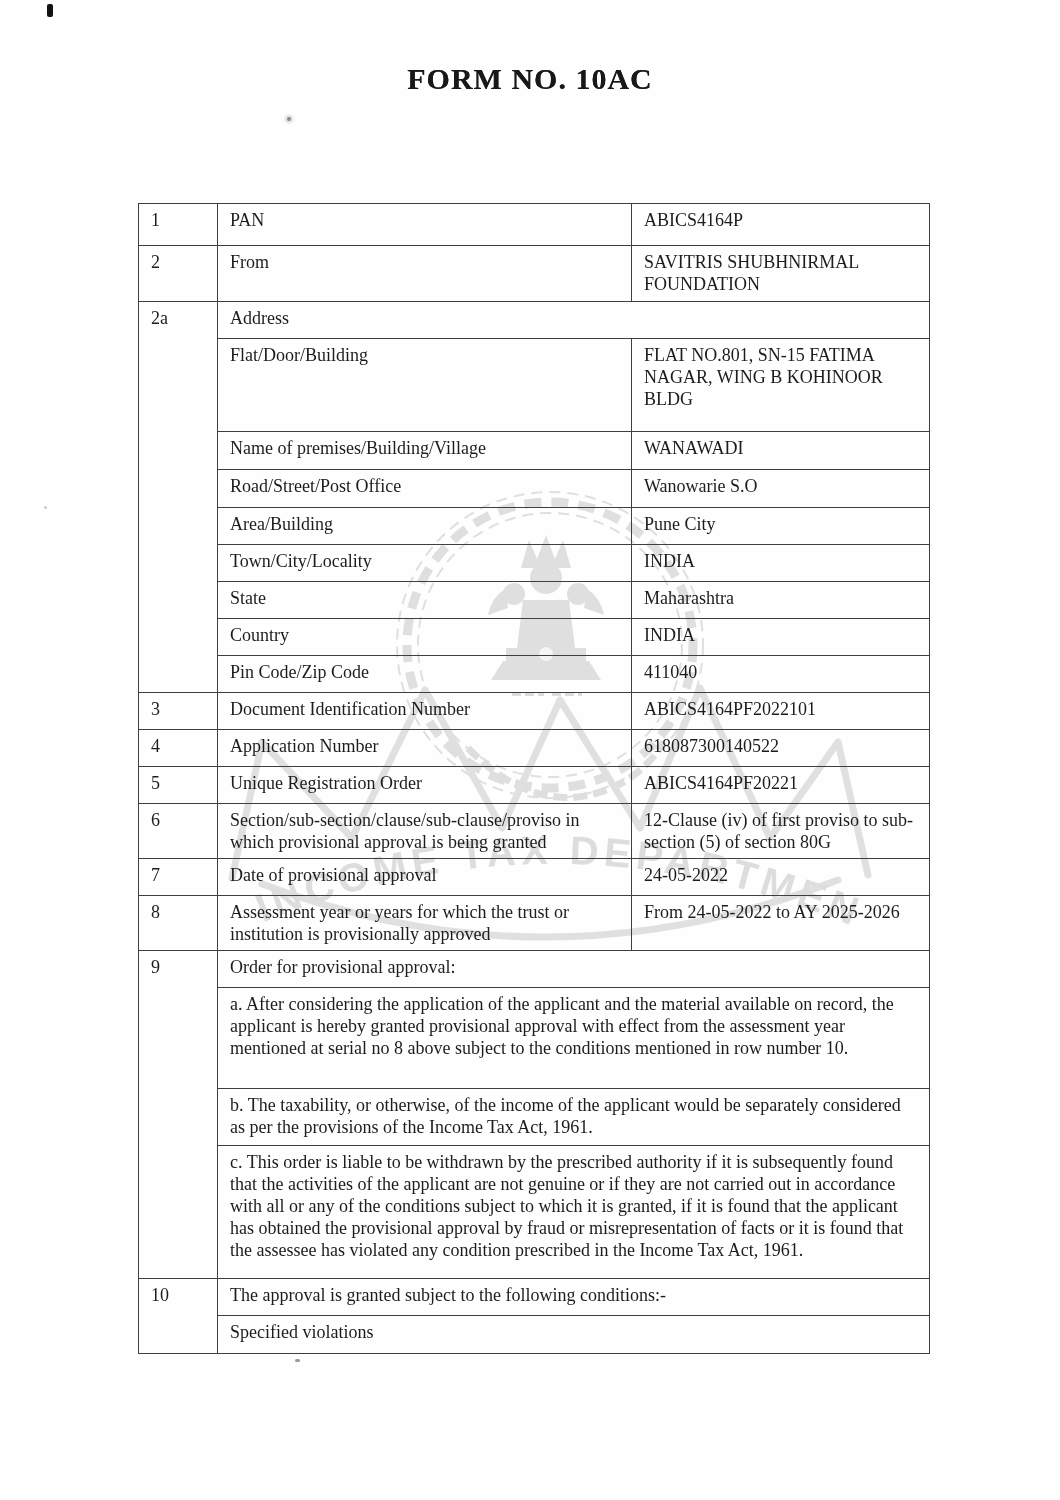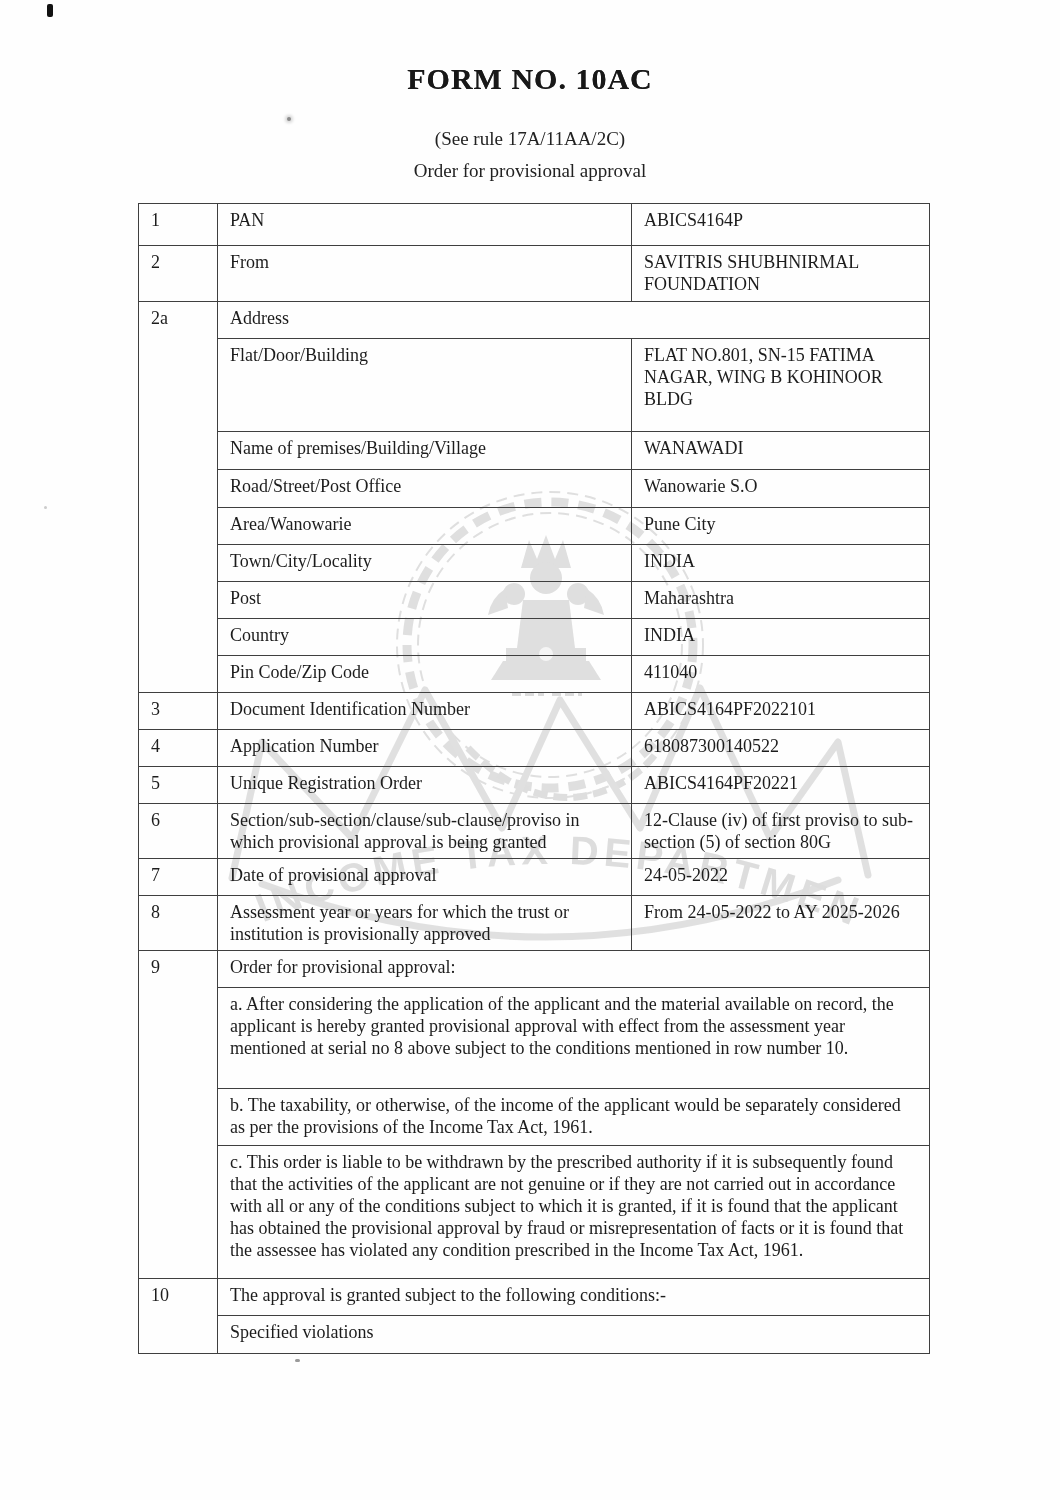--- a/index.html
+++ b/index.html
@@ -100,22 +100,20 @@
       <defs>
         <path id="arcDept" d="M 245 930 Q 552 798 862 930" fill="none"></path>
       </defs>
       <text font-family="Liberation Sans, sans-serif" font-size="40" font-weight="bold" letter-spacing="5" fill="#c3c3c3">
         <textPath href="#arcDept" startOffset="3%">INCOME TAX DEPARTMENT</textPath>
       </text>
     </g>
   </svg>
 
   <div class="form-title">FORM NO. 10AC</div>
-  <div class="rule-line">(See rule 17A/11AA/2C)</div>
-  <div class="order-line">Order for provisional approval</div>
 
   <table class="form">
     <colgroup>
         <col style="width:79px">
         <col style="width:414px">
         <col style="width:298px">
       </colgroup>
     <tbody>
       <tr class="rh42">
         <td class="num">1</td>
@@ -137,29 +135,29 @@
       </tr>
       <tr class="rh38">
         <td>Name of premises/Building/Village</td>
         <td class="val">WANAWADI</td>
       </tr>
       <tr class="rh38">
         <td>Road/Street/Post Office</td>
         <td class="val">Wanowarie S.O</td>
       </tr>
       <tr class="rh37">
-        <td>Area/Wanowarie</td>
+        <td>Area/Building</td>
         <td class="val">Pune City</td>
       </tr>
       <tr class="rh37">
         <td>Town/City/Locality</td>
         <td class="val">INDIA</td>
       </tr>
       <tr class="rh37">
-        <td>Post</td>
+        <td>State</td>
         <td class="val">Maharashtra</td>
       </tr>
       <tr class="rh37">
         <td>Country</td>
         <td class="val">INDIA</td>
       </tr>
       <tr class="rh37">
         <td>Pin Code/Zip Code</td>
         <td class="val">411040</td>
       </tr>

